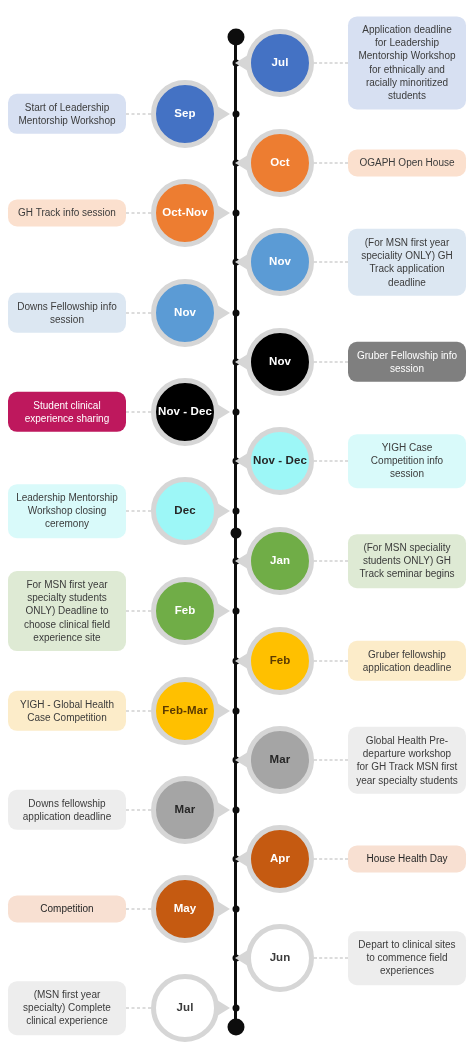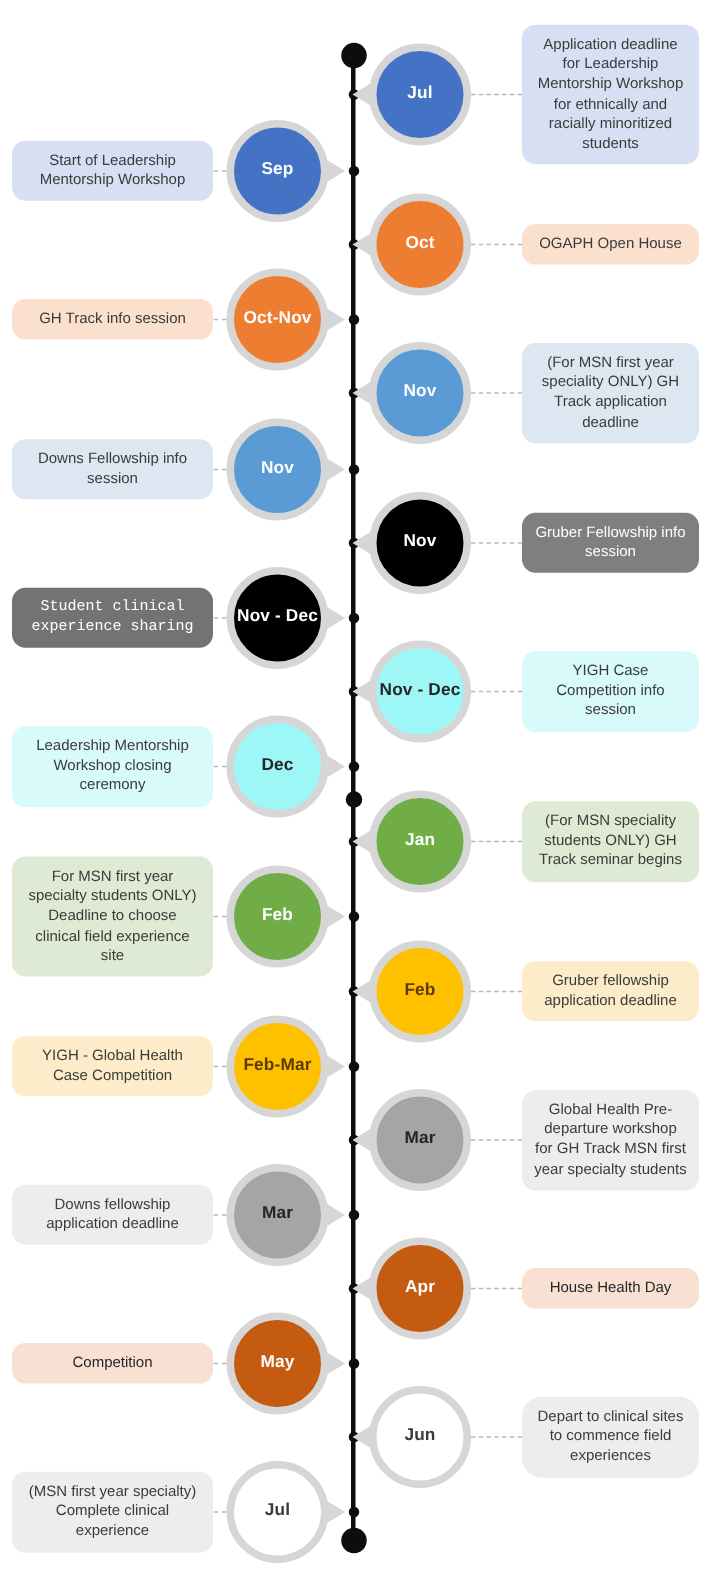--- a/index.html
+++ b/index.html
@@ -84,21 +84,21 @@
     padding: 7px 8px;
     font-size: 10px;
     line-height: 1.32;
     text-align: center;
     display: flex;
     align-items: center;
     justify-content: center;
     transform: translateY(-50%);
     z-index: 1;
   }
-  .callout.left  { left: 8px;  width: 134px; }
+  .callout.left  { left: 8px;  width: 118px; }
   .callout.right { right: 8px; width: 118px; }
 
   
   .connector {
     position: absolute;
     height: 0;
     border-top: 1px dashed #b9b9b9;
     transform: translateY(-50%);
     z-index: 0;
   }
@@ -174,21 +174,21 @@
     </div>
     <div class="callout right" style="top: 362px; background: rgb(127, 127, 127); color: rgb(255, 255, 255);">
       <span>Gruber Fellowship info session</span>
     </div>
     <div class="axis-dot small" style="left: 235.5px; top: 412px;"></div>
     <div class="connector" style="top: 412px; left: 126px; width: 25px;"></div>
     <div class="node left" style="left: 185px; top: 412px; background: rgb(0, 0, 0);">
       <span class="tail"></span>
       <span class="node-label" style="color: rgb(255, 255, 255);">Nov - Dec</span>
     </div>
-    <div class="callout left" style="top: 412px; background: #737373; color: rgb(255, 255, 255); font-family: Liberation Mono, monospace;">
+    <div class="callout left" style="top: 412px; background: #be185d; color: rgb(255, 255, 255);">
       <span>Student clinical experience sharing</span>
     </div>
     <div class="axis-dot small" style="left: 235.5px; top: 461px;"></div>
     <div class="connector" style="top: 461px; left: 314px; width: 34px;"></div>
     <div class="node right" style="left: 280px; top: 461px; background: rgb(157, 247, 247);">
       <span class="tail"></span>
       <span class="node-label" style="color: rgb(38, 38, 38);">Nov - Dec</span>
     </div>
     <div class="callout right" style="top: 461px; background: rgb(217, 250, 250); color: rgb(59, 59, 59);">
       <span>YIGH Case Competition info session</span>
@@ -273,21 +273,21 @@
     </div>
     <div class="callout left" style="top: 909px; background: rgb(248, 224, 210); color: rgb(38, 38, 38);">
       <span>Competition</span>
     </div>
     <div class="axis-dot small" style="left: 235.5px; top: 958px;"></div>
     <div class="connector" style="top: 958px; left: 314px; width: 34px;"></div>
     <div class="node right" style="left: 280px; top: 958px; background: rgb(255, 255, 255);">
       <span class="tail"></span>
       <span class="node-label" style="color: rgb(59, 59, 59);">Jun</span>
     </div>
-    <div class="callout right" style="top: 958px; background: rgb(237, 237, 237); color: rgb(59, 59, 59); border-radius: 13px;">
+    <div class="callout right" style="top: 958px; background: rgb(237, 237, 237); color: rgb(59, 59, 59);">
       <span>Depart to clinical sites to commence field experiences</span>
     </div>
     <div class="axis-dot small" style="left: 235.5px; top: 1008px;"></div>
     <div class="connector" style="top: 1008px; left: 126px; width: 25px;"></div>
     <div class="node left" style="left: 185px; top: 1008px; background: rgb(255, 255, 255);">
       <span class="tail"></span>
       <span class="node-label" style="color: rgb(59, 59, 59);">Jul</span>
     </div>
     <div class="callout left" style="top: 1008px; background: rgb(237, 237, 237); color: rgb(59, 59, 59);">
       <span>(MSN first year specialty) Complete clinical experience</span>

